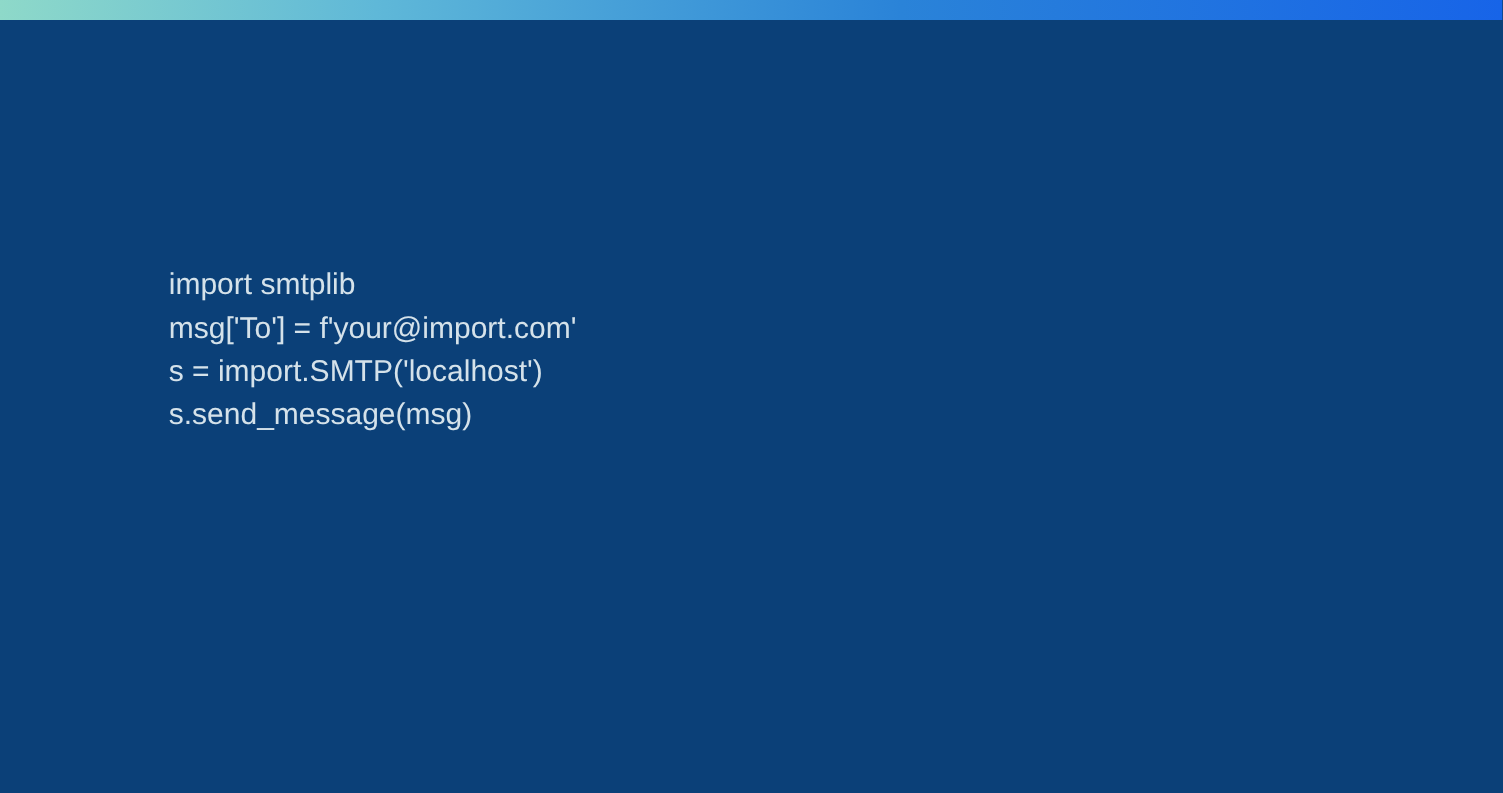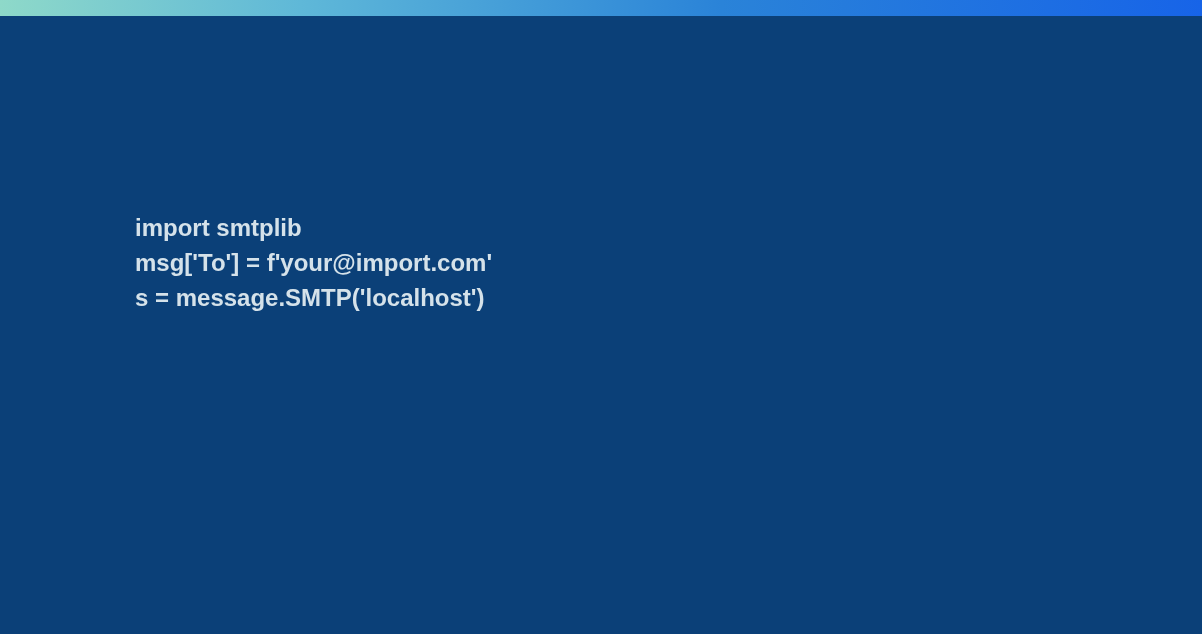--- a/index.html
+++ b/index.html
@@ -18,28 +18,29 @@
       width: 100%;
       height: 16px;
       background: linear-gradient(90deg, #8ed9c9 0%, #5fb8d8 25%, #2a83d8 60%, #1764e8 100%);
     }
     .code-container {
       padding: 195px 135px 0 135px;
     }
     .code-line {
       color: #d5e2ea;
       font-size: 24px;
-      font-weight: 700;
+      font-weight: 400;
       line-height: 1.45;
       white-space: pre;
       font-family: 'Segoe UI', Tahoma, Geneva, Verdana, sans-serif;
     }
   </style>
 </head>
 <body>
 
 <div class="gradient-bar"></div>
 
 <div class="code-container">
   <div class="code-line">import smtplib</div>
   <div class="code-line">msg['To'] = f'your@import.com'</div>
-  <div class="code-line">s = message.SMTP('localhost')</div>
+  <div class="code-line">s = import.SMTP('localhost')</div>
+  <div class="code-line">s.send_message(msg)</div>
 </div>
 
 </body></html>

